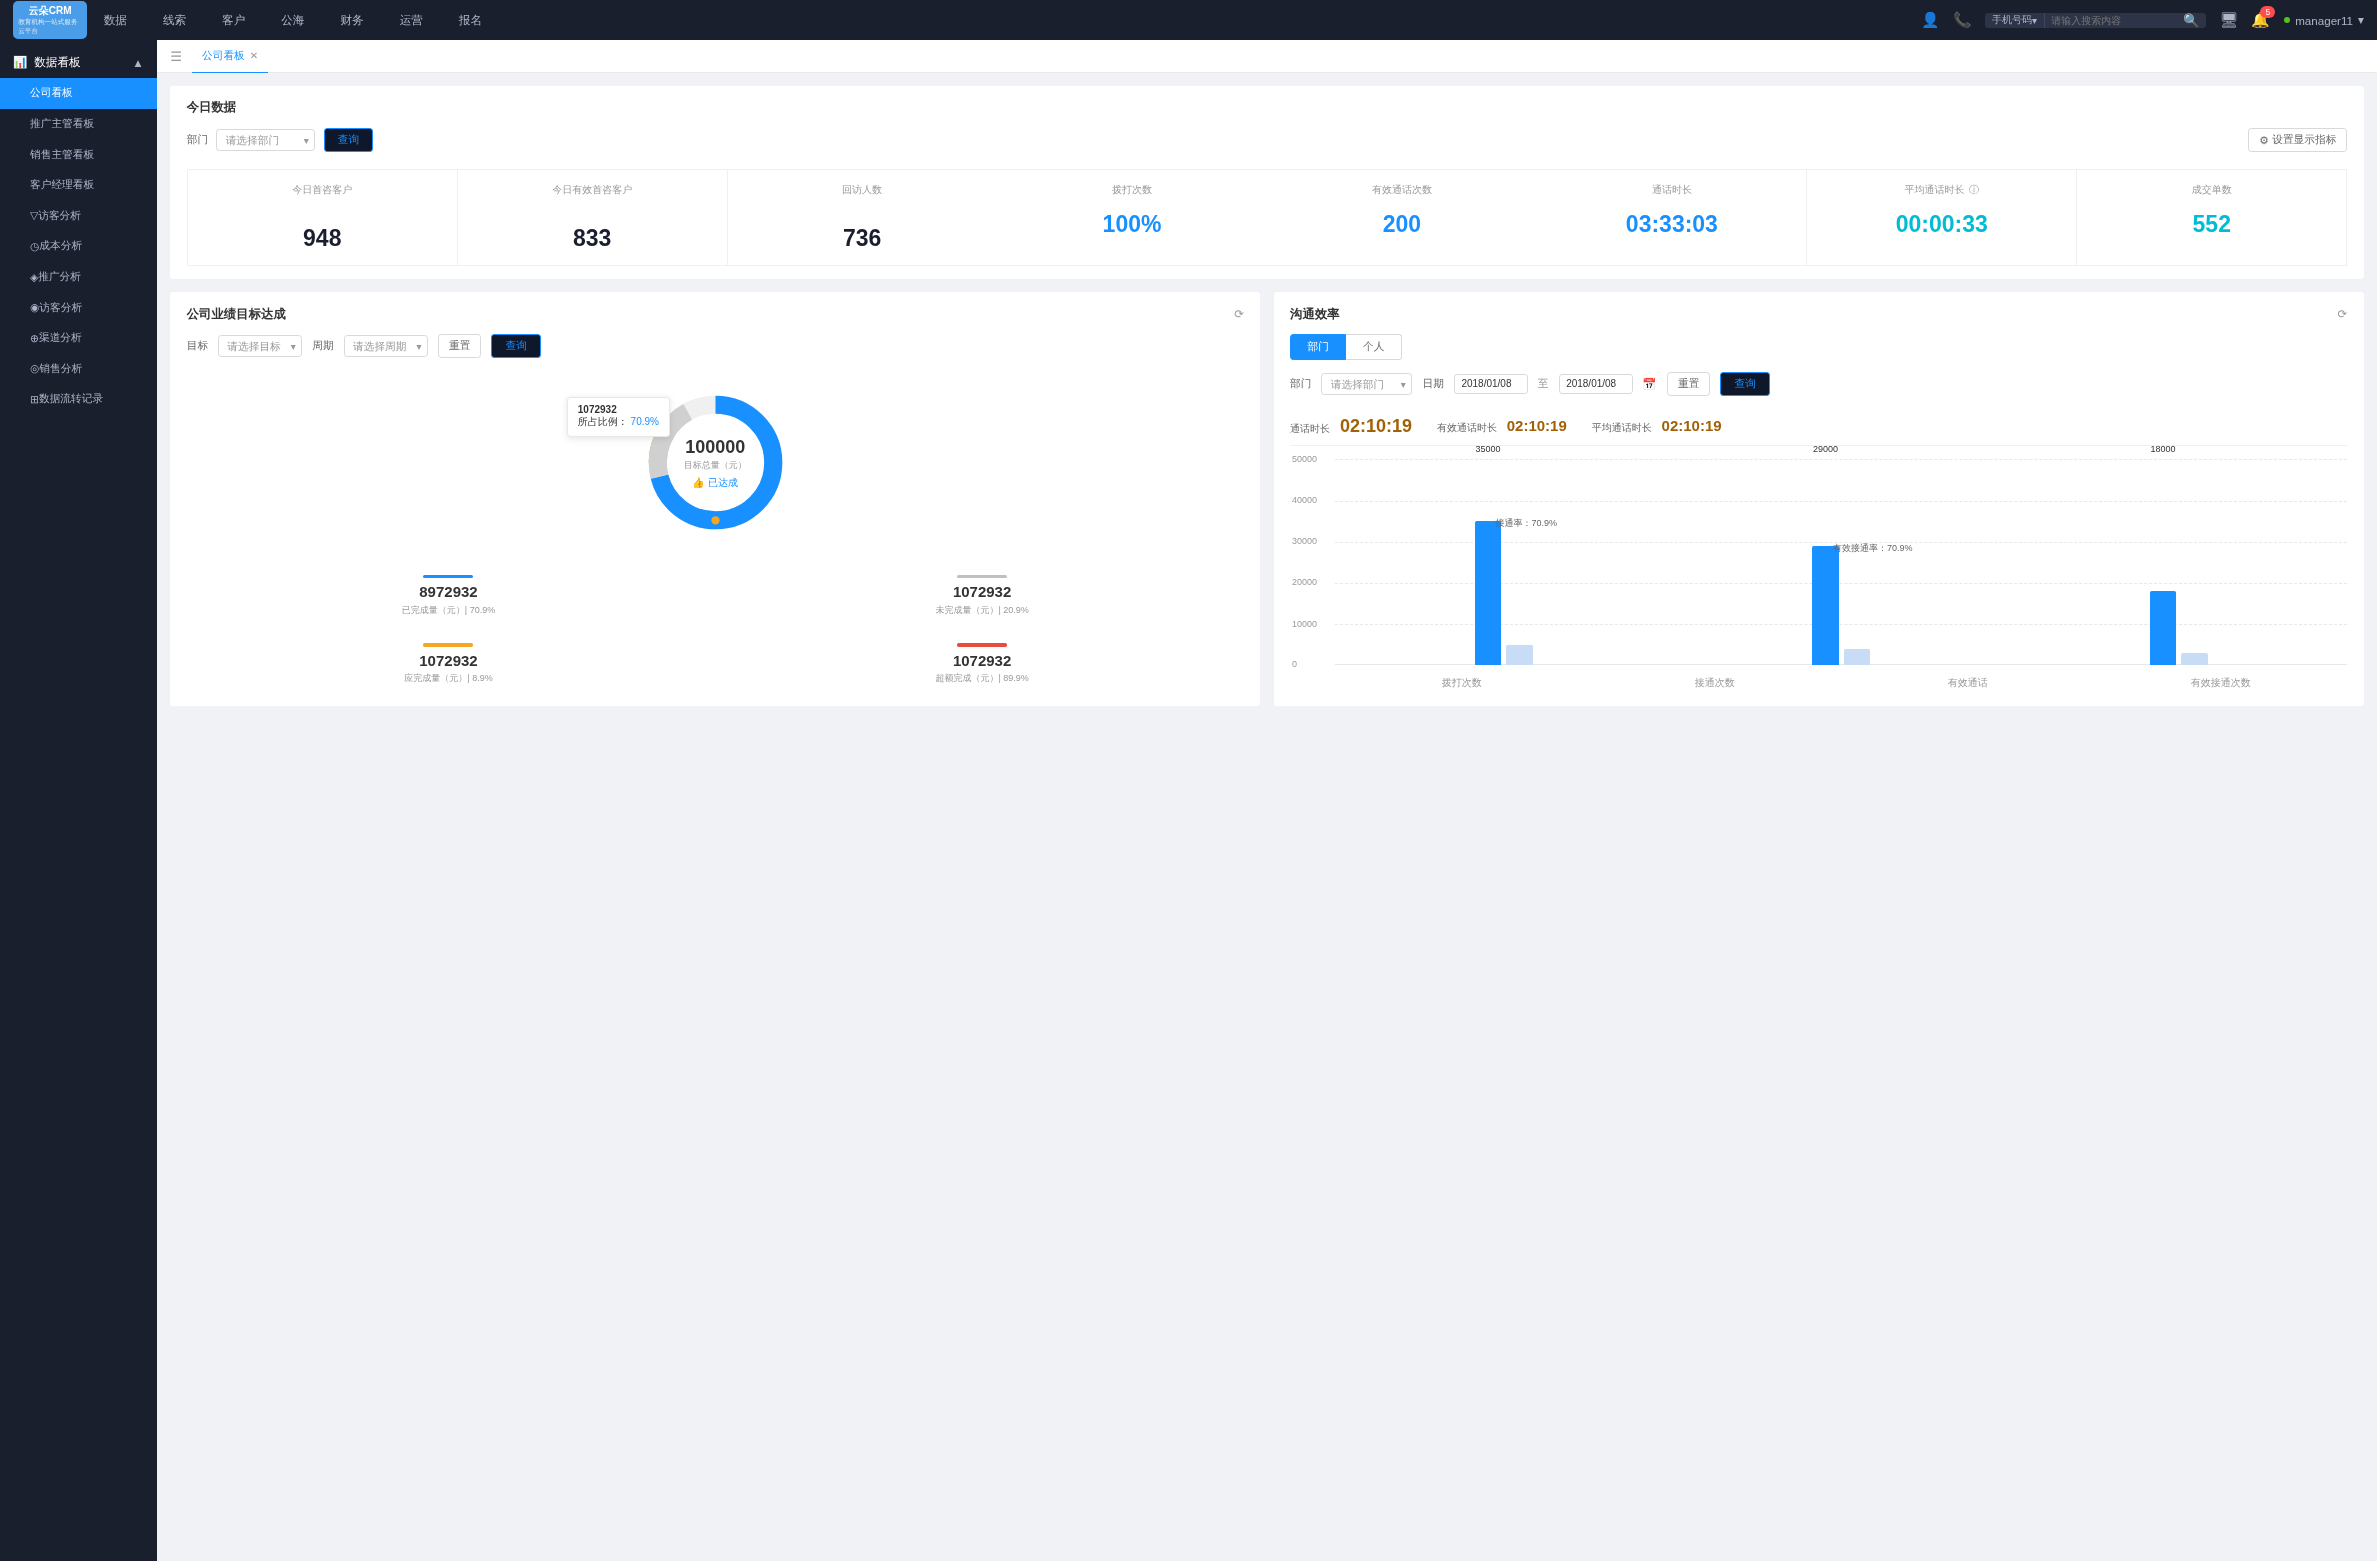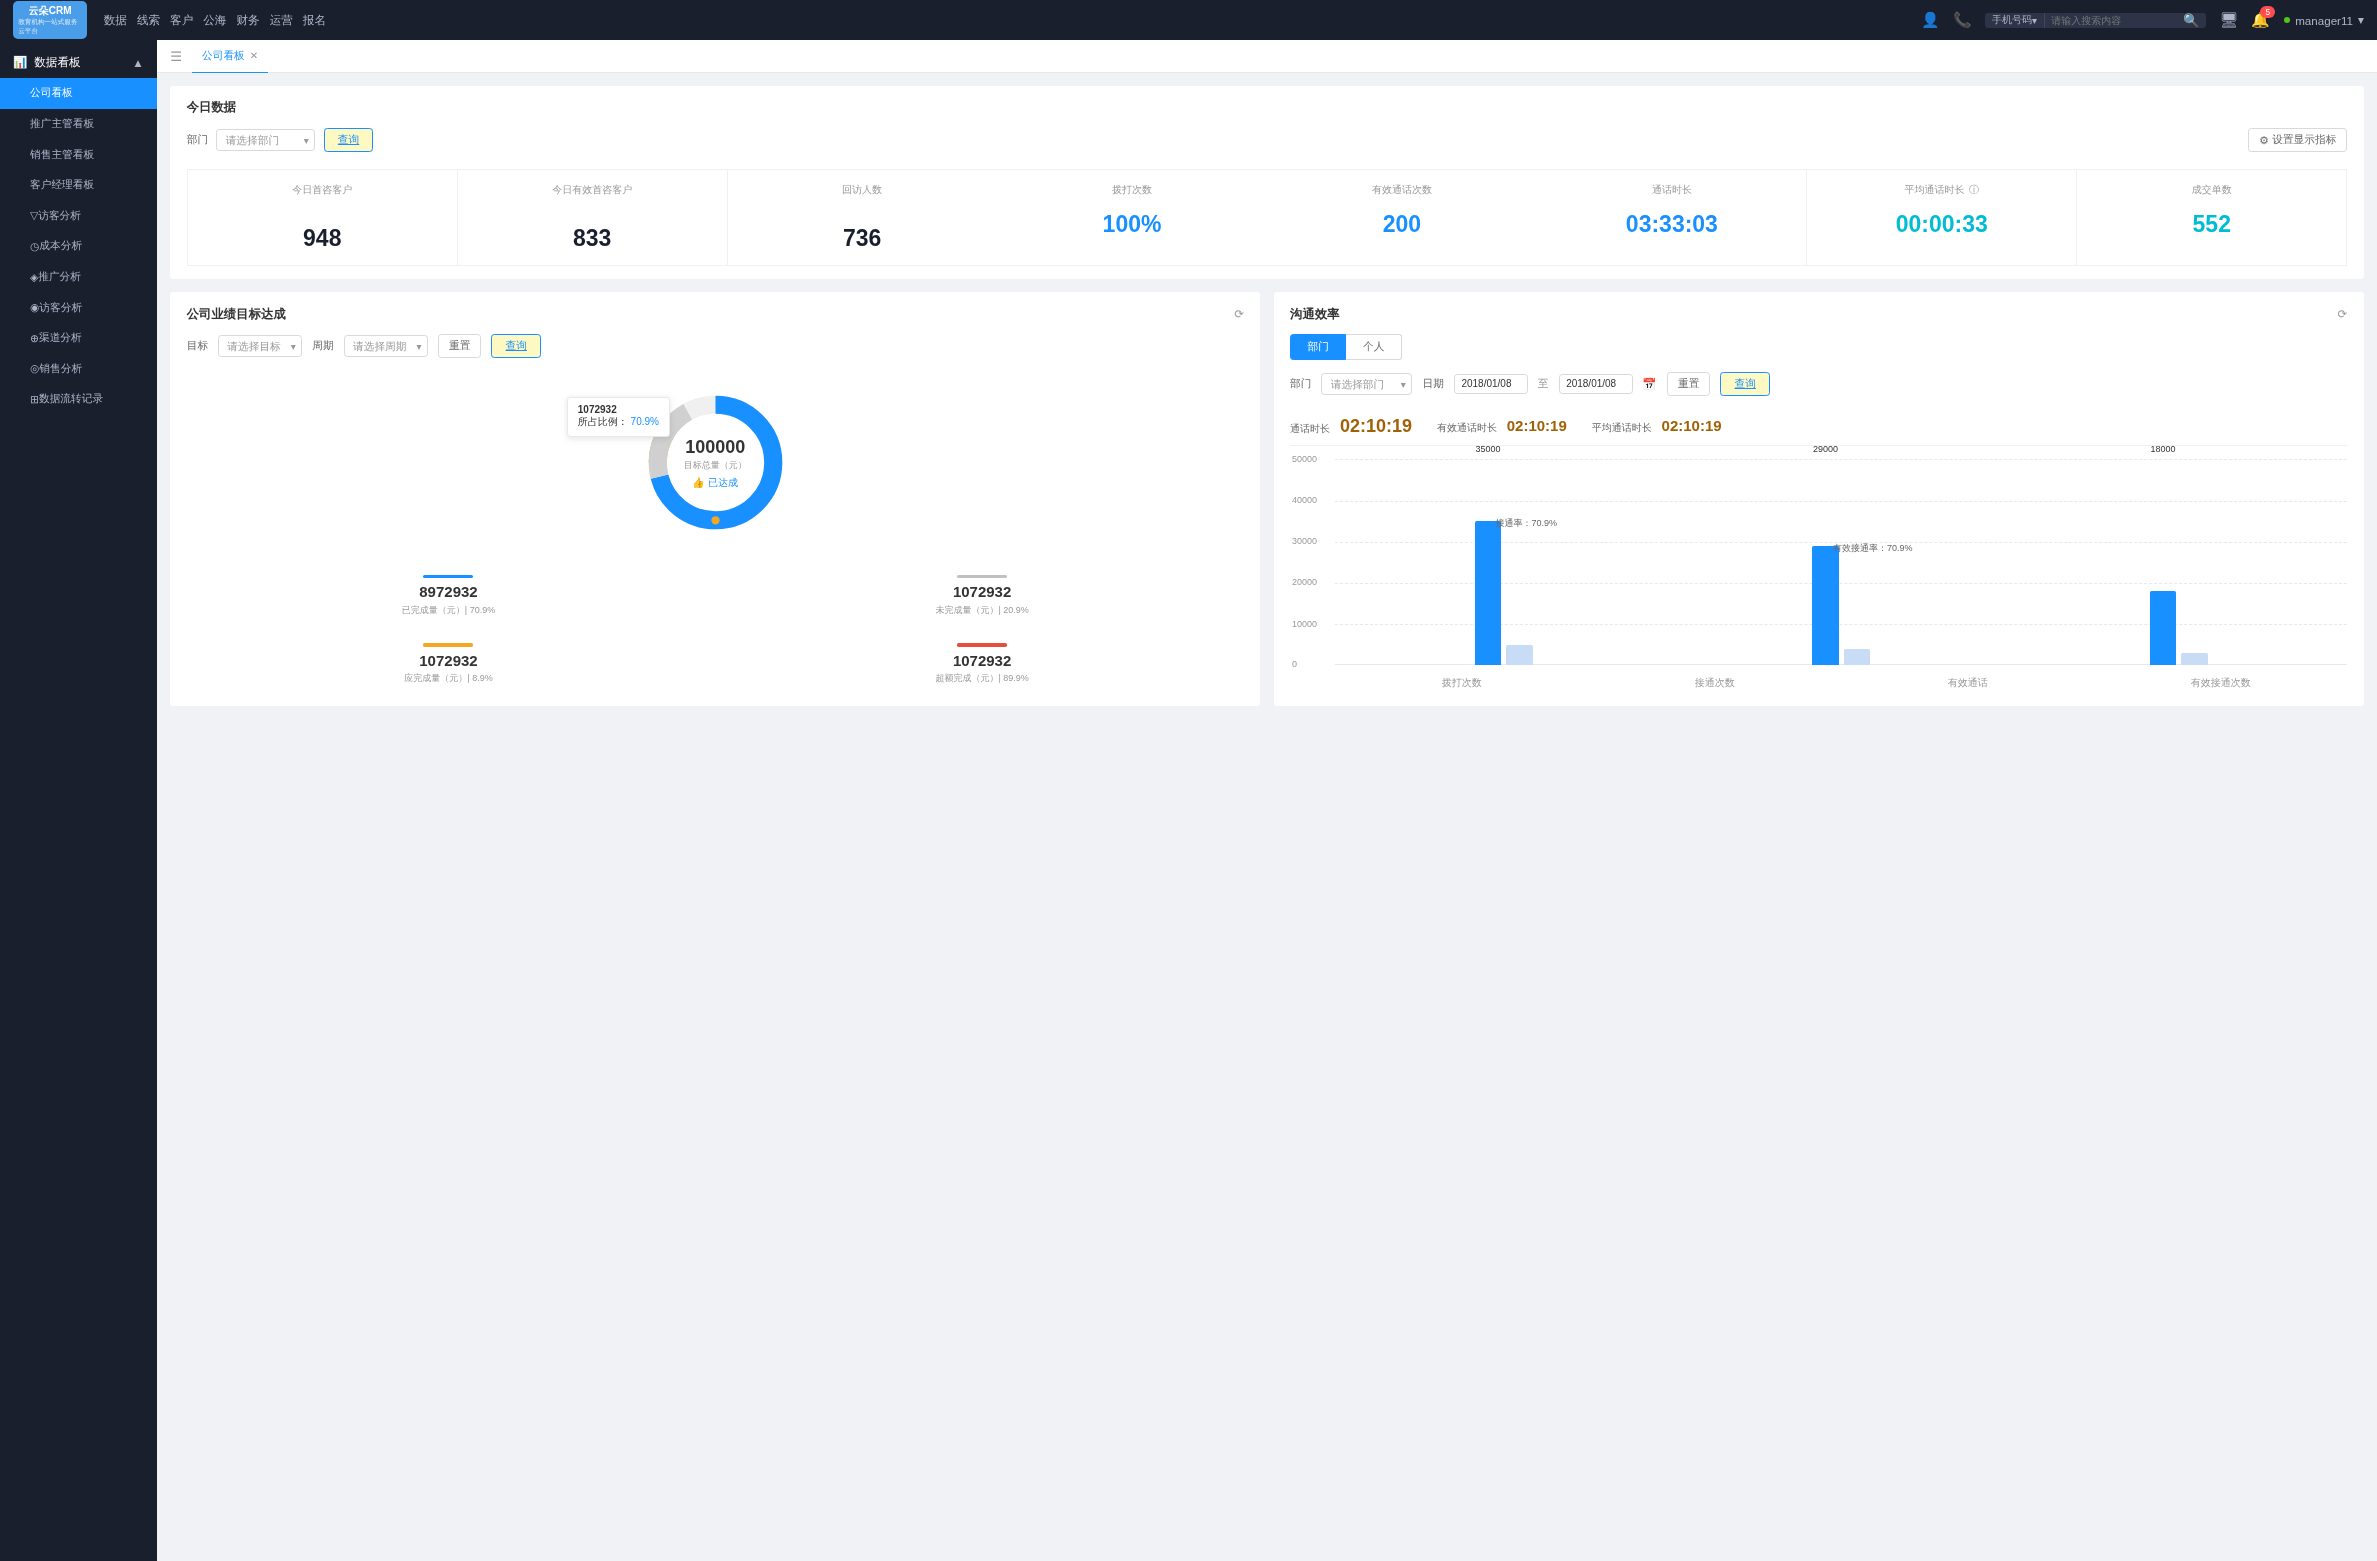--- a/index.html
+++ b/index.html
@@ -21,21 +21,21 @@
     }
     .logo-box {
       background: #4a9de8;
       border-radius: 5px;
       padding: 3.3px 5px;
       display: flex; flex-direction: column; align-items: center;
     }
     .logo-text1 { color: white; font-size: 10px; font-weight: bold; }
     .logo-text2 { color: rgba(255,255,255,0.8); font-size: 6.6px; }
     .nav-links {
-      display: flex; gap: 10px;
+      display: flex; gap: 36px;
       flex: 1;
     }
     .nav-link {
       color: #adb5c7;
       font-size: 11.6px;
       cursor: pointer;
       padding: 3.3px 0;
     }
     .nav-right {
       display: flex; align-items: center; gap: 13.2px;
@@ -193,28 +193,27 @@
     .select-wrapper {
       position: relative;
       display: inline-block;
     }
     .select-wrapper::after {
       content: '▾';
       position: absolute; right: 6.6px; top: 50%; transform: translateY(-50%);
       color: #999; pointer-events: none; font-size: 10px;
     }
     .btn-query {
-      background: #fef9c3;
+      background: #0f172a;
       border: 0.8px solid #1890ff;
       color: #1890ff;
       border-radius: 3.3px;
       padding: 4.1px 13.2px;
       cursor: pointer;
       font-size: 10.7px;
-      text-decoration: underline;
     }
     .btn-settings {
       display: flex; align-items: center; gap: 3.3px;
       border: 0.8px solid #d9d9d9;
       border-radius: 3.3px;
       padding: 4.1px 10px;
       cursor: pointer;
       color: #666;
       font-size: 10.7px;
       background: white;

